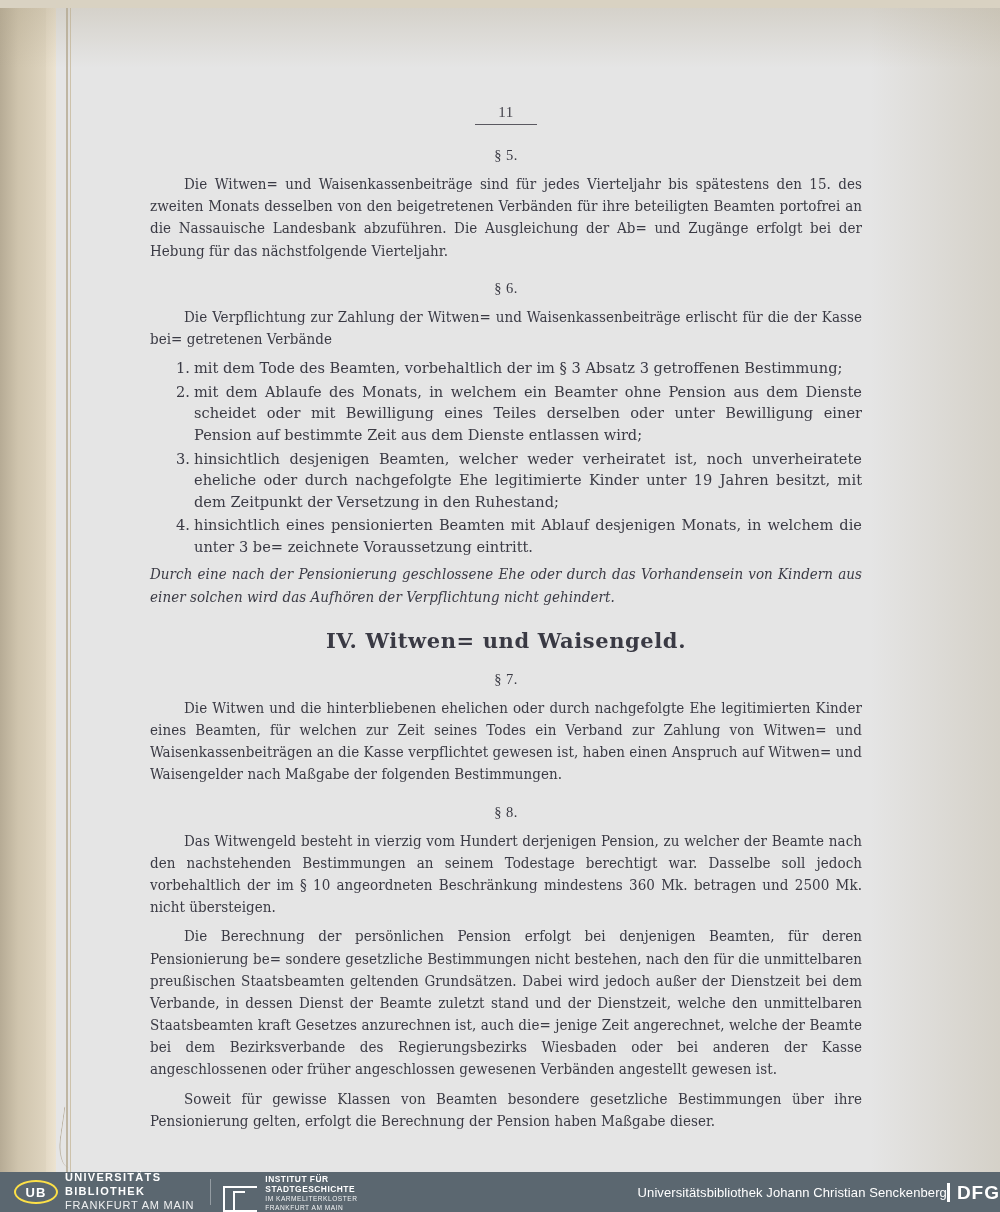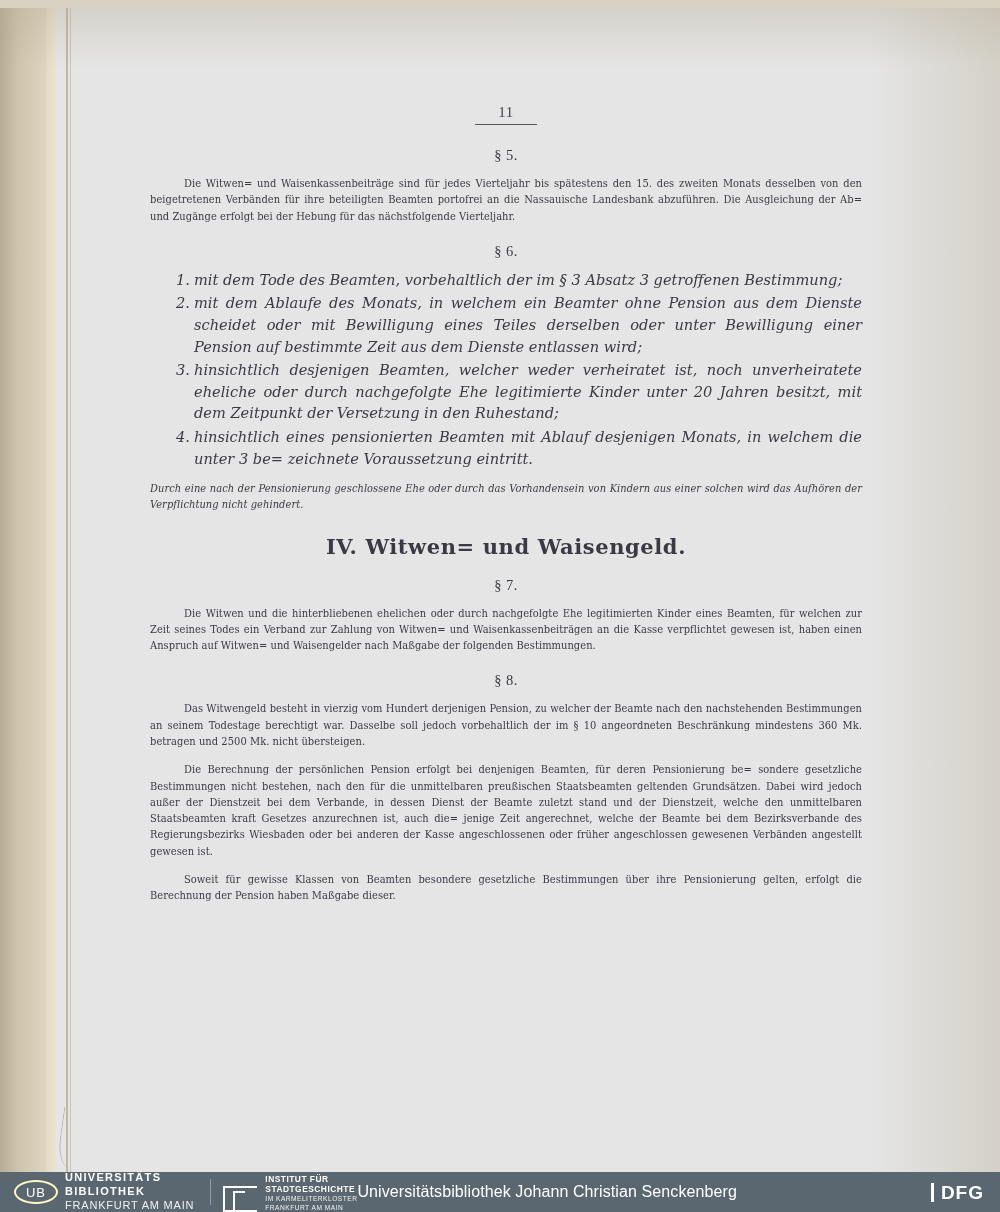--- a/index.html
+++ b/index.html
@@ -98,22 +98,22 @@
 
   .sec {
     text-align: center;
     font-size: 14.5px;
     margin: 18px 0 9px 0;
     letter-spacing: .4px;
   }
   .sec-first { margin-top: 0; }
 
   p.body {
-    margin: 12px 0 7px 0;
-    font-size: 11px;
+    margin: 0 0 7px 0;
+    font-size: 15px;
     line-height: 1.48;
     text-align: justify;
     text-indent: 34px;
     letter-spacing: .05px;
     font-family: "DejaVu Serif", "Liberation Serif", serif;
     font-weight: 500;
   }
   p.noindent { text-indent: 0; font-style: italic; }
 
   h2.part {
@@ -123,21 +123,20 @@
     margin: 20px 0 16px 0;
     letter-spacing: .6px;
     font-family: "DejaVu Serif", "Liberation Serif", serif;
   }
 
   ol.items {
     margin: 2px 0 6px 0;
     padding-left: 44px;
     list-style: none;
     counter-reset: it;
-    font-style: italic;
   }
   ol.items > li {
     counter-increment: it;
     position: relative;
     font-size: 14.6px;
     line-height: 1.48;
     text-align: justify;
     margin-bottom: 2px;
     font-family: "DejaVu Serif", "Liberation Serif", serif;
     font-weight: 500;
@@ -170,27 +169,27 @@
     height: 40px;
   }
   .logo-ub {
     display: flex;
     align-items: center;
     height: 40px;
     padding: 0 4px 0 14px;
   }
   .ub-oval {
     width: 44px; height: 24px;
-    border: 2px solid #fef9c3;
+    border: 2px solid #fde047;
     border-radius: 50%;
     display: flex;
     align-items: center;
     justify-content: center;
     font-size: 13px;
-    font-weight: normal;
+    font-weight: bold;
     letter-spacing: 1px;
     margin-right: 7px;
   }
   .ub-text {
     font-size: 11px;
     line-height: 1.25;
     letter-spacing: 1.3px;
     font-weight: bold;
   }
   .ub-text .thin { font-weight: normal; letter-spacing: .8px; opacity: .9; }
@@ -224,26 +223,25 @@
   .ifs-text {
     font-size: 8.4px;
     line-height: 1.28;
     font-weight: bold;
     letter-spacing: .5px;
   }
   .ifs-text .small { font-size: 6.6px; font-weight: normal; letter-spacing: .5px; opacity: .92; }
 
   #footer-center {
     flex: 1;
-    text-align: left;
-    font-size: 16px;
+    text-align: right;
+    font-size: 13px;
     letter-spacing: .1px;
   }
   #footer-right {
-    padding-right: 16px;
     display: flex;
     align-items: center;
   }
   .dfg-logo {
     font-size: 19px;
     font-weight: bold;
     letter-spacing: 1px;
     color: #ffffff;
     border-left: 3px solid #ffffff;
     padding-left: 7px;
@@ -263,24 +261,25 @@
 
   <div id="text-col">
 
     <div class="folio">11</div>
     <div class="folio-rule"></div>
 
     <div class="sec sec-first">§ 5.</div>
     <p class="body fraktur">Die Witwen= und Waisenkassenbeiträge sind für jedes Vierteljahr bis spätestens den 15. des zweiten Monats desselben von den beigetretenen Verbänden für ihre beteiligten Beamten portofrei an die Nassauische Landesbank abzuführen.  Die Ausgleichung der Ab= und Zugänge erfolgt bei der Hebung für das nächstfolgende Vierteljahr.</p>
 
     <div class="sec">§ 6.</div>
+    <p class="body fraktur">Die Verpflichtung zur Zahlung der Witwen= und Waisenkassenbeiträge erlischt für die der Kasse bei= getretenen Verbände</p>
     <ol class="items">
       <li>mit dem Tode des Beamten, vorbehaltlich der im § 3 Absatz 3 getroffenen Bestimmung;</li>
       <li>mit dem Ablaufe des Monats, in welchem ein Beamter ohne Pension aus dem Dienste scheidet oder mit Bewilligung eines Teiles derselben oder unter Bewilligung einer Pension auf bestimmte Zeit aus dem Dienste entlassen wird;</li>
-      <li>hinsichtlich desjenigen Beamten, welcher weder verheiratet ist, noch unverheiratete eheliche oder durch nachgefolgte Ehe legitimierte Kinder unter 20 Jahren besitzt, mit dem Zeitpunkt der Versetzung in den Ruhestand;</li>
+      <li>hinsichtlich desjenigen Beamten, welcher weder verheiratet ist, noch unverheiratete eheliche oder durch nachgefolgte Ehe legitimierte Kinder unter 19 Jahren besitzt, mit dem Zeitpunkt der Versetzung in den Ruhestand;</li>
       <li>hinsichtlich eines pensionierten Beamten mit Ablauf desjenigen Monats, in welchem die unter 3 be= zeichnete Voraussetzung eintritt.</li>
     </ol>
     <p class="body noindent fraktur">Durch eine nach der Pensionierung geschlossene Ehe oder durch das Vorhandensein von Kindern aus einer solchen wird das Aufhören der Verpflichtung nicht gehindert.</p>
 
     <h2 class="part">IV.  Witwen= und Waisengeld.</h2>
 
     <div class="sec">§ 7.</div>
     <p class="body fraktur">Die Witwen und die hinterbliebenen ehelichen oder durch nachgefolgte Ehe legitimierten Kinder eines Beamten, für welchen zur Zeit seines Todes ein Verband zur Zahlung von Witwen= und Waisenkassenbeiträgen an die Kasse verpflichtet gewesen ist, haben einen Anspruch auf Witwen= und Waisengelder nach Maßgabe der folgenden Bestimmungen.</p>
 
     <div class="sec">§ 8.</div>

